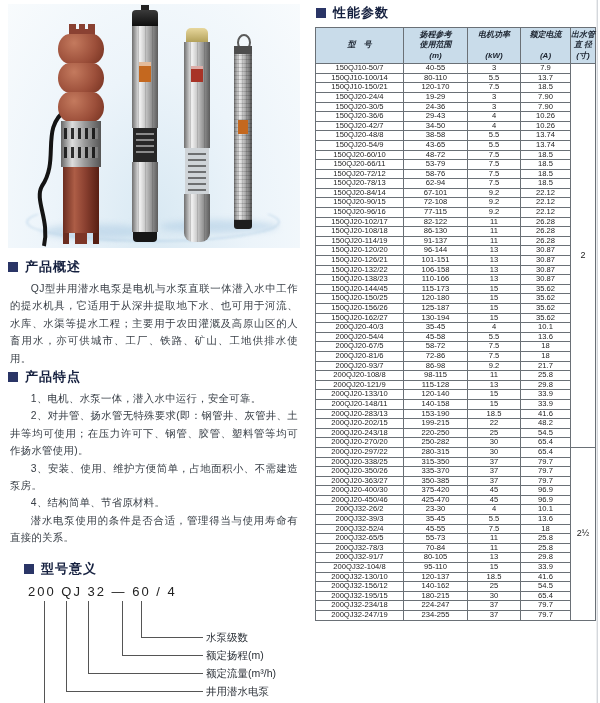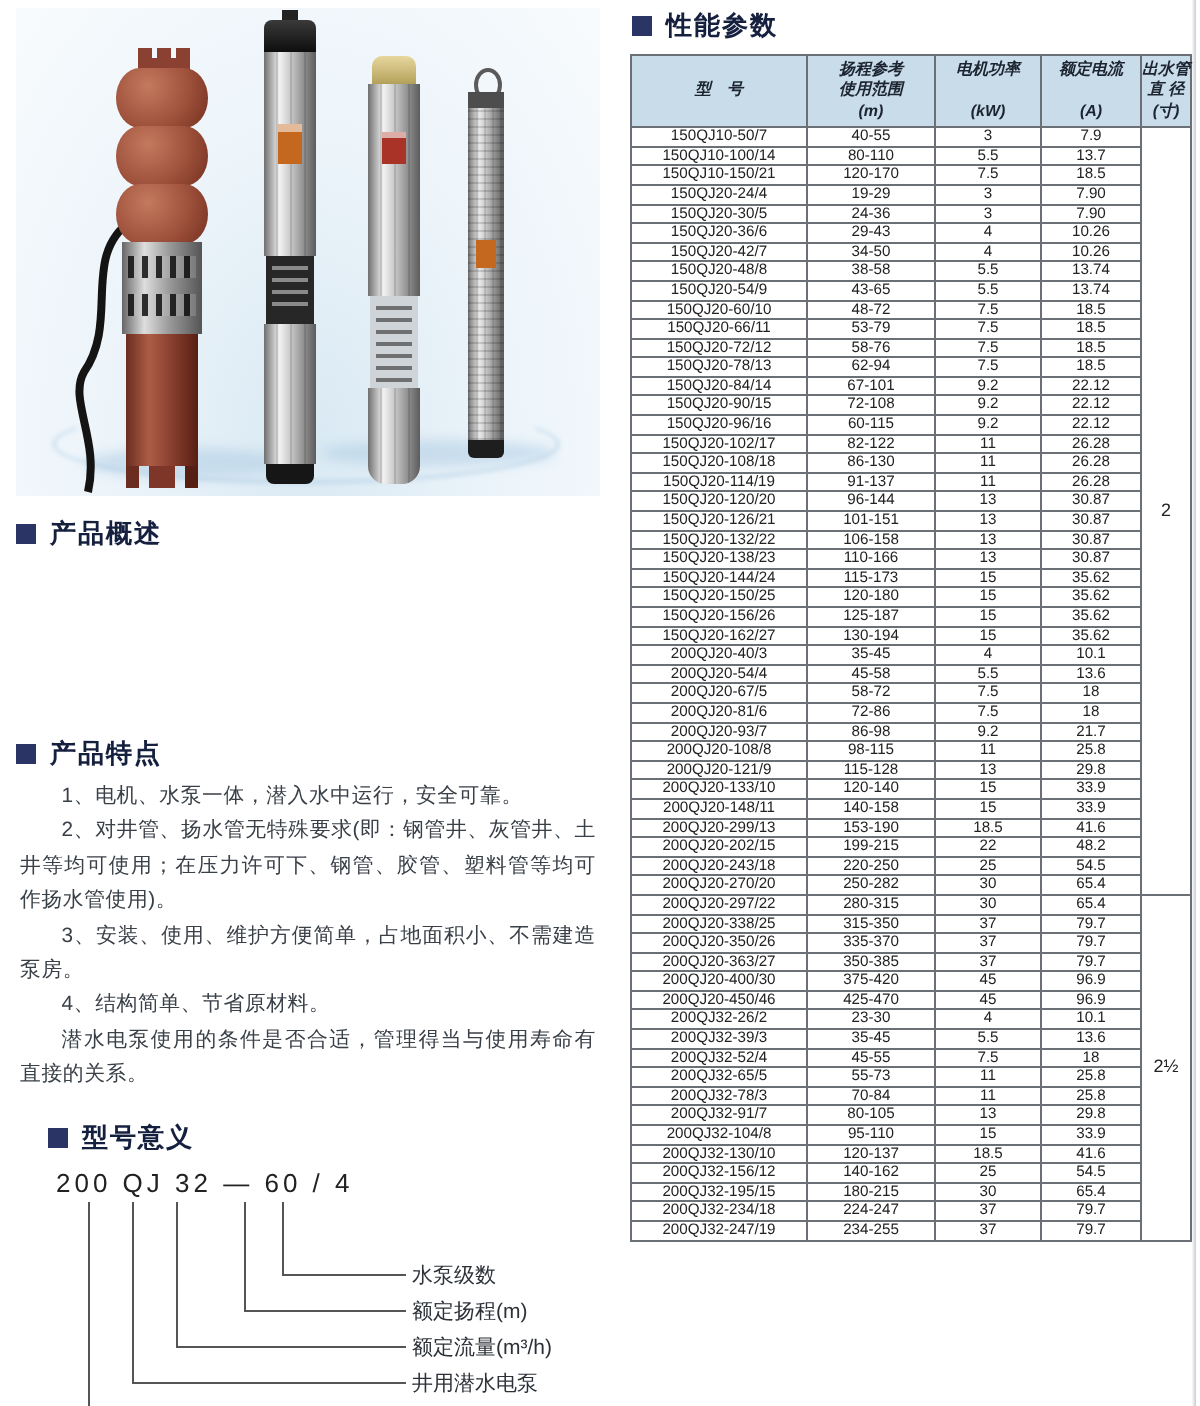--- a/index.html
+++ b/index.html
@@ -164,20 +164,21 @@
         <div class="label"></div>
         <div class="foot"></div>
       </div>
     </div>
 
     <div class="sec-overview">
       <div class="sec-head">
         <span class="bullet"></span>
         <h2 class="sec-title">产品概述</h2>
       </div>
+      <p class="body-text">QJ型井用潜水电泵是电机与水泵直联一体潜入水中工作的提水机具，它适用于从深井提取地下水、也可用于河流、水库、水渠等提水工程；主要用于农田灌溉及高原山区的人畜用水，亦可供城市、工厂、铁路、矿山、工地供排水使用。</p>
     </div>
 
     <div class="sec-features">
       <div class="sec-head">
         <span class="bullet"></span>
         <h2 class="sec-title">产品特点</h2>
       </div>
       <div class="features-list">
           <p>1、电机、水泵一体，潜入水中运行，安全可靠。</p>
           <p>2、对井管、扬水管无特殊要求(即：钢管井、灰管井、土井等均可使用；在压力许可下、钢管、胶管、塑料管等均可作扬水管使用)。</p>
@@ -325,21 +326,21 @@
             <td class="current">22.12</td>
           </tr>
           <tr>
             <td class="model">150QJ20-90/15</td>
             <td class="range">72-108</td>
             <td class="power">9.2</td>
             <td class="current">22.12</td>
           </tr>
           <tr>
             <td class="model">150QJ20-96/16</td>
-            <td class="range">60-115</td>
+            <td class="range">77-115</td>
             <td class="power">9.2</td>
             <td class="current">22.12</td>
           </tr>
           <tr>
             <td class="model">150QJ20-102/17</td>
             <td class="range">82-122</td>
             <td class="power">11</td>
             <td class="current">26.28</td>
           </tr>
           <tr>
@@ -372,21 +373,21 @@
             <td class="power">13</td>
             <td class="current">30.87</td>
           </tr>
           <tr>
             <td class="model">150QJ20-138/23</td>
             <td class="range">110-166</td>
             <td class="power">13</td>
             <td class="current">30.87</td>
           </tr>
           <tr>
-            <td class="model">150QJ20-144/24</td>
+            <td class="model">150QJ20-144/45</td>
             <td class="range">115-173</td>
             <td class="power">15</td>
             <td class="current">35.62</td>
           </tr>
           <tr>
             <td class="model">150QJ20-150/25</td>
             <td class="range">120-180</td>
             <td class="power">15</td>
             <td class="current">35.62</td>
           </tr>
@@ -450,21 +451,21 @@
             <td class="power">15</td>
             <td class="current">33.9</td>
           </tr>
           <tr>
             <td class="model">200QJ20-148/11</td>
             <td class="range">140-158</td>
             <td class="power">15</td>
             <td class="current">33.9</td>
           </tr>
           <tr>
-            <td class="model">200QJ20-299/13</td>
+            <td class="model">200QJ20-283/13</td>
             <td class="range">153-190</td>
             <td class="power">18.5</td>
             <td class="current">41.6</td>
           </tr>
           <tr>
             <td class="model">200QJ20-202/15</td>
             <td class="range">199-215</td>
             <td class="power">22</td>
             <td class="current">48.2</td>
           </tr>

